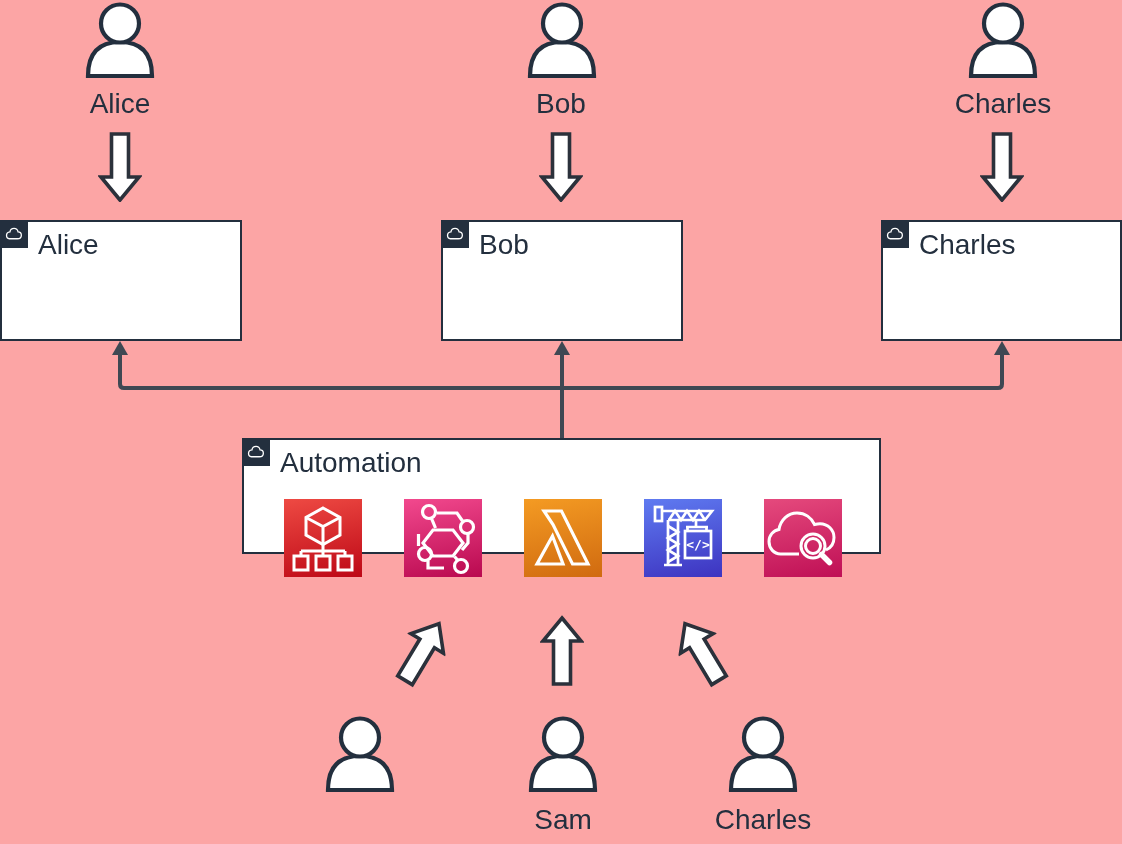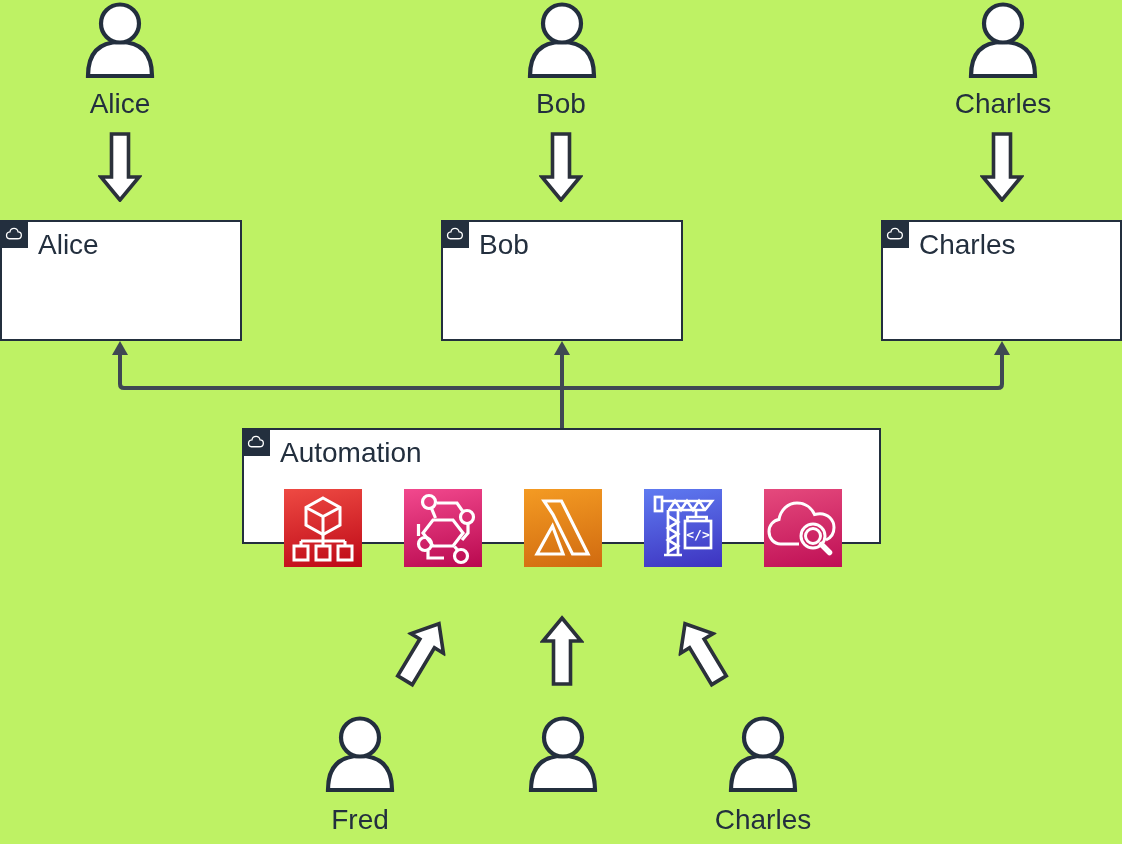--- a/index.html
+++ b/index.html
@@ -1,17 +1,17 @@
 <!DOCTYPE html>
 <html><head>
 <meta charset="utf-8">
 <style>
   html,body{margin:0;padding:0;background:#fff;}
   .canvas{
-    position:relative;width:1122px;height:844px;background:#bef264;
+    position:relative;width:1122px;height:844px;background:#fca5a5;
     font-family:"Liberation Sans",sans-serif;color:#232F3E;overflow:hidden;
   }
   .abs{position:absolute;}
   .person-label{
     position:absolute;width:200px;text-align:center;
     font-size:28px;line-height:32px;color:#232F3E;white-space:nowrap;
   }
   .acct{
     position:absolute;background:#FFFFFF;border:2px solid #232F3E;box-sizing:border-box;
   }
@@ -102,21 +102,21 @@
 
   <div class="acct" style="left:881px;top:220px;width:241px;height:121px">
     <div class="badge">
       <svg width="21" height="15" viewBox="0 0 22 16">
           <use href="#cloud-badge-glyph"></use>
         </svg>
     </div>
     <div class="acct-label">Charles</div>
   </div>
 
-  <div class="acct" style="left:242px;top:428px;width:639px;height:116px">
+  <div class="acct" style="left:242px;top:438px;width:639px;height:116px">
     <div class="badge">
       <svg width="21" height="15" viewBox="0 0 22 16">
           <use href="#cloud-badge-glyph"></use>
         </svg>
     </div>
     <div class="acct-label">Automation</div>
 
     <div class="tile" style="left: 40px; top: 59px; background: linear-gradient(168deg, rgb(238, 74, 67) 0%, rgb(189, 8, 22) 100%);">
       <svg width="78" height="78" viewBox="0 0 78 78" fill="none" stroke="#FFFFFF" stroke-width="3">
         <polygon points="39,9 56,18.5 56,36 39,45.5 22,36 22,18.5"></polygon>
@@ -180,24 +180,24 @@
   <svg class="block-arrow" style="left:540px;top:612px" width="44" height="78" viewBox="0 0 44 70">
       <use href="#arrow-up-glyph"></use>
     </svg>
   <svg class="block-arrow" style="left:680px;top:613px;transform:rotate(-31deg)" width="44" height="78" viewBox="0 0 44 70">
       <use href="#arrow-up-glyph"></use>
     </svg>
 
   <svg class="abs" style="left:324px;top:716px" width="72" height="78" viewBox="0 0 72 78">
       <use href="#person-glyph"></use>
     </svg>
-  <div class="person-label" style="left:260px;top:804px">Fred</div>
 
   <svg class="abs" style="left:527px;top:716px" width="72" height="78" viewBox="0 0 72 78">
       <use href="#person-glyph"></use>
     </svg>
+  <div class="person-label" style="left:463px;top:804px">Sam</div>
 
   <svg class="abs" style="left:727px;top:716px" width="72" height="78" viewBox="0 0 72 78">
       <use href="#person-glyph"></use>
     </svg>
   <div class="person-label" style="left:663px;top:804px">Charles</div>
 
 </div>
 
 </body></html>

